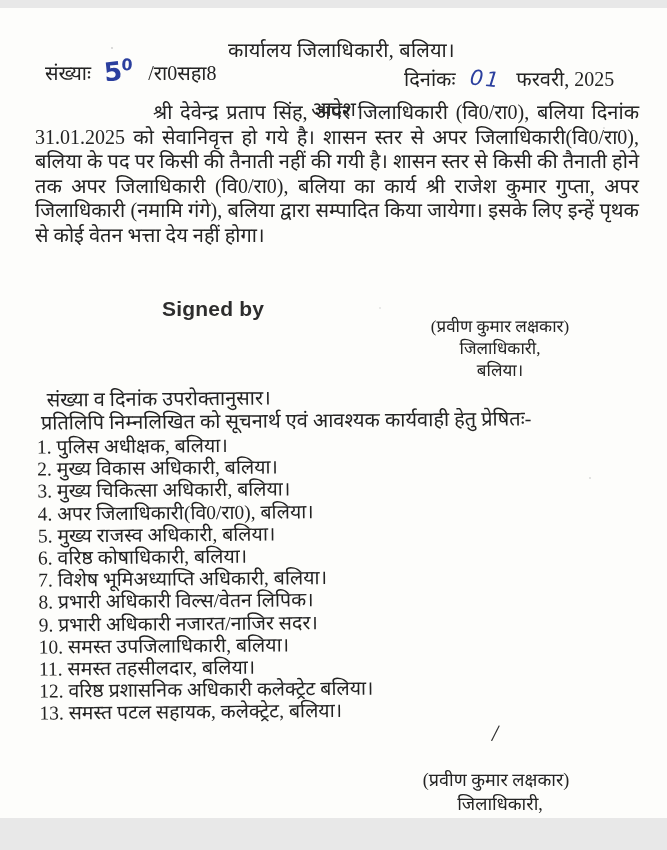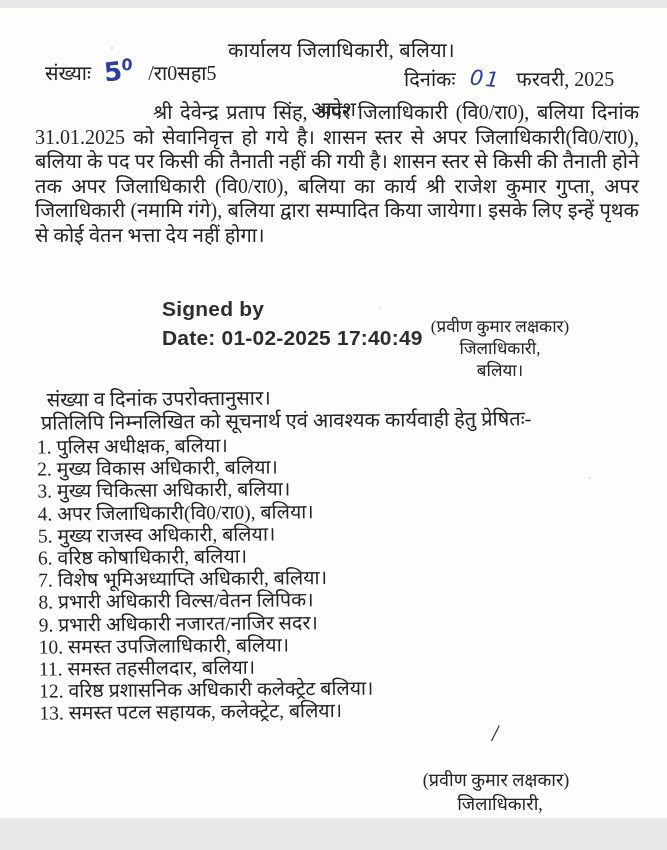--- a/index.html
+++ b/index.html
@@ -62,38 +62,37 @@
 </head>
 <body>
 
 <div class="page">
 
   <div class="office-line devn">कार्यालय जिलाधिकारी, बलिया।</div>
 
   <div class="ref-row">
     <span class="devn">संख्याः</span>
     <span class="hand hand-ref"><span>5</span><span class="sup">0</span></span>
-    <span class="suffix devn">/रा0सहा5</span>
+    <span class="suffix devn">/रा0सहा8</span>
   </div>
 
   <div class="date-row">
     <span class="devn">दिनांकः</span>
     <span class="hand hand-date">01</span>
     <span class="devn">फरवरी, 2025</span>
   </div>
 
   <div class="order-heading devn">आदेश</div>
 
   <div class="order-body devn">
     <p>श्री देवेन्द्र प्रताप सिंह, अपर जिलाधिकारी (वि0/रा0), बलिया दिनांक 31.01.2025 को सेवानिवृत्त हो गये है। शासन स्तर से अपर जिलाधिकारी(वि0/रा0), बलिया के पद पर किसी की तैनाती नहीं की गयी है। शासन स्तर से किसी की तैनाती होने तक अपर जिलाधिकारी (वि0/रा0), बलिया का कार्य श्री राजेश कुमार गुप्ता, अपर जिलाधिकारी (नमामि गंगे), बलिया द्वारा सम्पादित किया जायेगा। इसके लिए इन्हें पृथक से कोई वेतन भत्ता देय नहीं होगा।</p>
   </div>
 
   <div class="sig-digital">
     <div>Signed by</div>
-    <div>Date: 01-02-2025 17:40:49</div>
   </div>
 
   <div class="sig-block-1 devn">
     <div>(प्रवीण कुमार लक्षकार)</div>
     <div>जिलाधिकारी,</div>
     <div>बलिया।</div>
   </div>
 
   <div class="lower">
     <p class="ref-note devn">संख्या व दिनांक उपरोक्तानुसार।</p>

